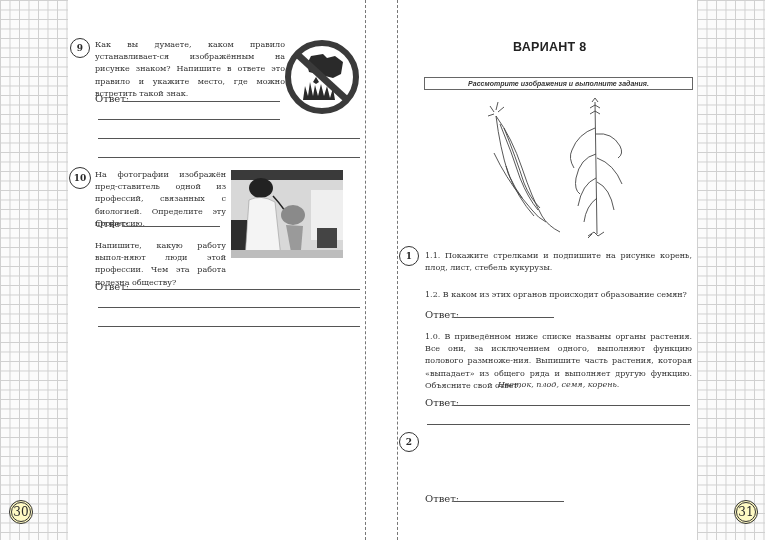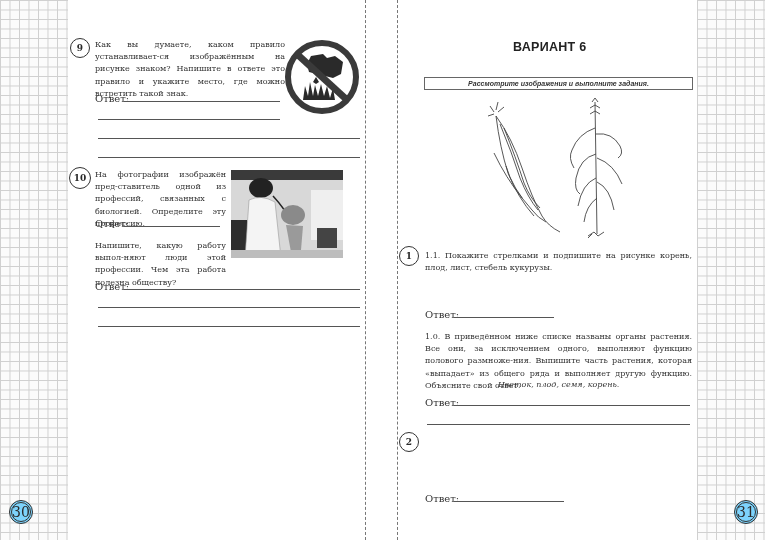--- a/index.html
+++ b/index.html
@@ -35,22 +35,22 @@
     .qnum.wide { width: 22px; height: 22px; text-align: right; }
 
     .txt { position: absolute; font-size: 8px; line-height: 12.2px; color: #333; text-align: justify; }
     .txt.it { font-style: italic; text-align: center; }
 
     .answer-label { position: absolute; font-size: 10px; color: #333; }
     .line { position: absolute; height: 0; border-top: 1px solid #555; }
 
     .pgnum {
       position: absolute; width: 24px; height: 24px; border-radius: 50%;
-      border: 3px double #333; background: #7dd3fc;
-      font-size: 14px; display: flex; align-items: center; justify-content: center;
+      border: 3px double #333; background: #fef9c3;
+      font-size: 12px; display: flex; align-items: center; justify-content: center;
     }
 
     .variant-title {
       position: absolute; font-family: "Liberation Sans", sans-serif;
       font-weight: bold; font-size: 12.5px; color: #222; letter-spacing: 0.3px;
     }
     .instr-box {
       position: absolute; border: 1px solid #666; background: #fff;
       font-family: "Liberation Sans", sans-serif; font-style: italic; font-weight: bold;
       font-size: 7px; color: #333; display: flex; align-items: center; justify-content: center;
@@ -111,21 +111,21 @@
 
   <div class="answer-label" style="left:27px;top:281px">Ответ:</div>
   <div class="line" style="left:56px;top:289px;width:236px"></div>
   <div class="line" style="left:30px;top:307px;width:262px"></div>
   <div class="line" style="left:30px;top:326px;width:262px"></div>
 </div>
 
 <div class="pgnum" style="left:9px;top:500px">30</div>
 
 <div class="page right">
-  <div class="variant-title" style="left:116px;top:40px">ВАРИАНТ 6</div>
+  <div class="variant-title" style="left:116px;top:40px">ВАРИАНТ 8</div>
   <div class="instr-box" style="left:27px;top:77px;width:269px;height:13px">Рассмотрите изображения и выполните задания.</div>
 
   <svg class="figure" style="left:85px;top:98px" width="160" height="140" viewBox="0 0 160 140">
     <g fill="none" stroke="#444" stroke-width="0.9">
 
       <path d="M12 14 l-4 -6 M14 12 l2 -8 M16 14 l6 -5 M12 16 l-6 2"></path>
       <path d="M14 18 Q30 40 40 70 Q50 100 60 118 Q66 128 78 134"></path>
       <path d="M14 18 Q18 50 26 75 Q36 100 52 118"></path>
       <path d="M18 26 Q30 55 38 80 Q46 100 56 112"></path>
       <path d="M22 30 Q34 60 42 85 Q48 100 58 110"></path>
@@ -140,20 +140,21 @@
       <path d="M115 60 Q132 66 140 86"></path>
       <path d="M114 80 Q100 86 96 108"></path>
       <path d="M115 84 Q128 90 132 112"></path>
       <path d="M115 100 Q104 108 102 124"></path>
       <path d="M106 138 l6 -4 l4 4 l6 -4 M110 136 l-4 4"></path>
     </g>
   </svg>
 
   <div class="qnum" style="left:2px;top:246px">1</div>
   <div class="txt" style="left:28px;top:250px;width:267px">1.1. Покажите стрелками и подпишите на рисунке корень, плод, лист, стебель кукурузы.</div>
+  <div class="txt" style="left:28px;top:289px;width:267px">1.2. В каком из этих органов происходит образование семян?</div>
   <div class="answer-label" style="left:28px;top:309px">Ответ:</div>
   <div class="line" style="left:57px;top:317px;width:100px"></div>
 
   <div class="txt" style="left:28px;top:331px;width:267px">1.0. В приведённом ниже списке названы органы растения. Все они, за исключением одного, выполняют функцию полового размноже-ния. Выпишите часть растения, которая «выпадает» из общего ряда и выполняет другую функцию. Объясните свой ответ.</div>
   <div class="txt it" style="left:28px;top:379px;width:267px">Цветок, плод, семя, корень.</div>
   <div class="answer-label" style="left:28px;top:397px">Ответ:</div>
   <div class="line" style="left:57px;top:405px;width:236px"></div>
   <div class="line" style="left:30px;top:424px;width:263px"></div>
 
   <div class="qnum" style="left:2px;top:432px">2</div>

